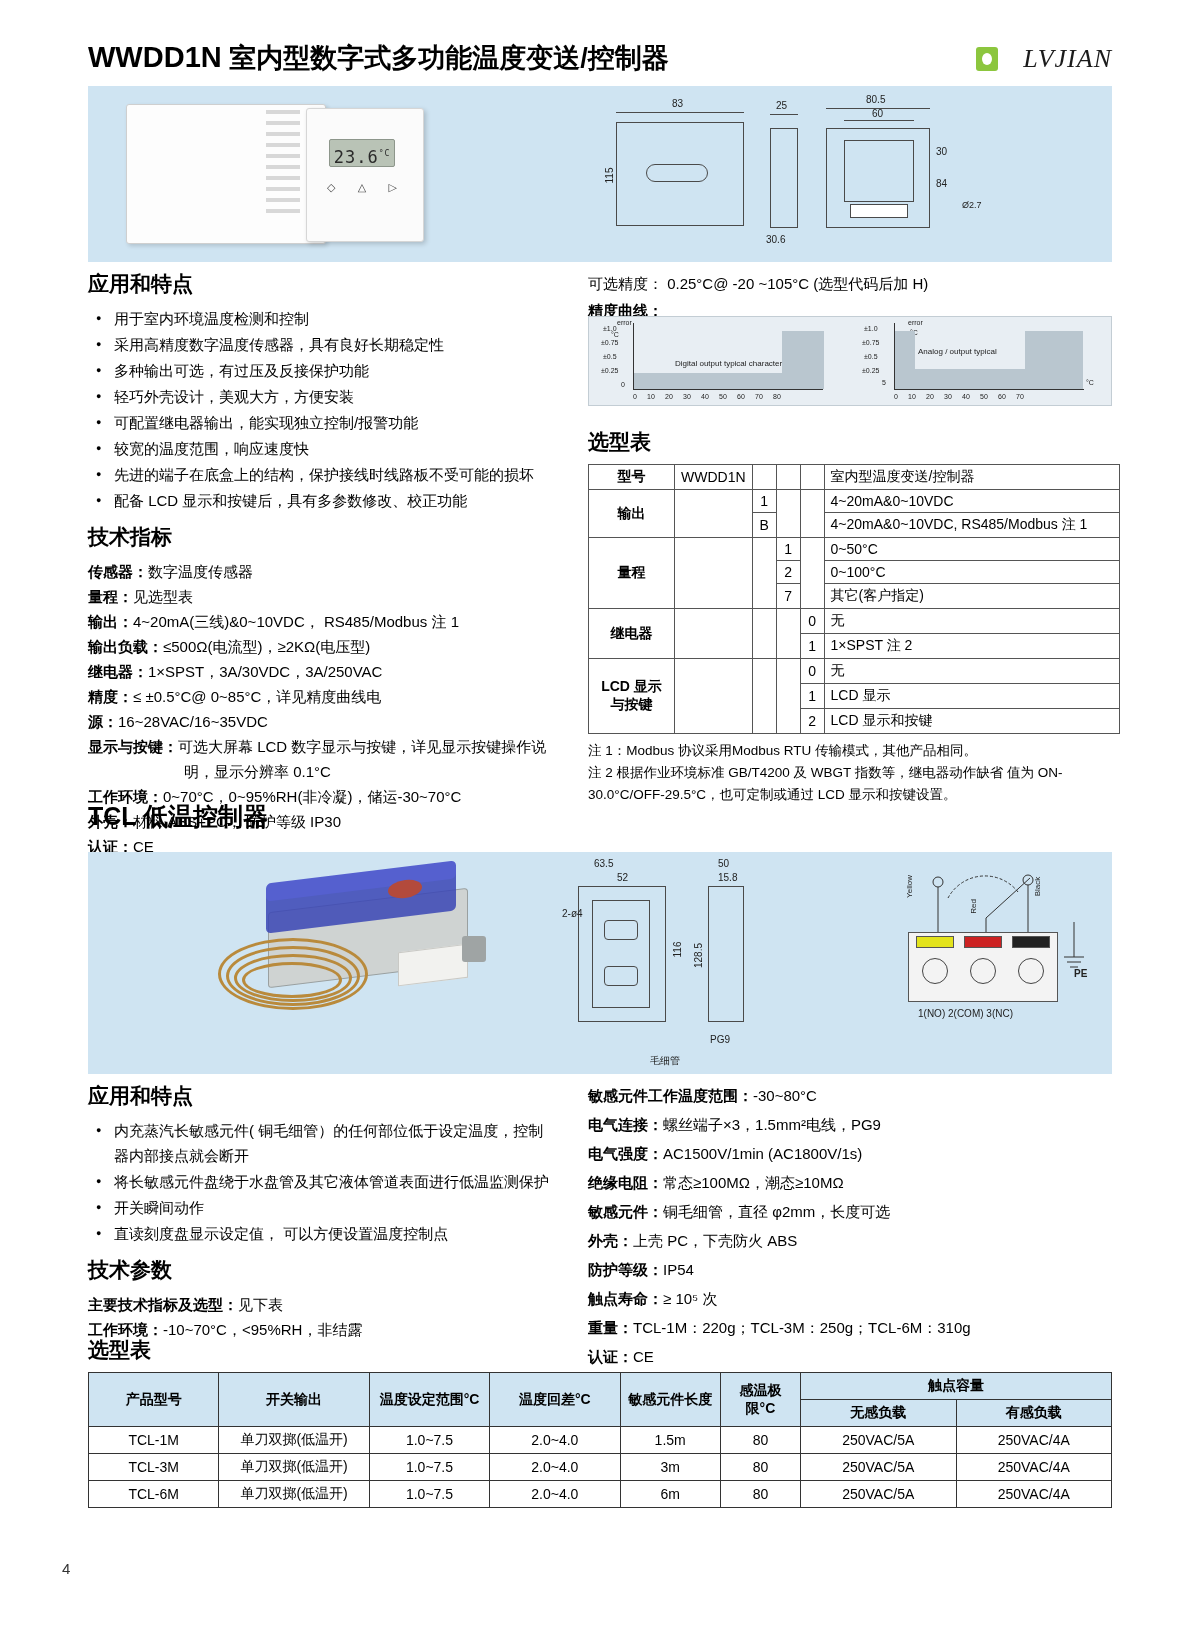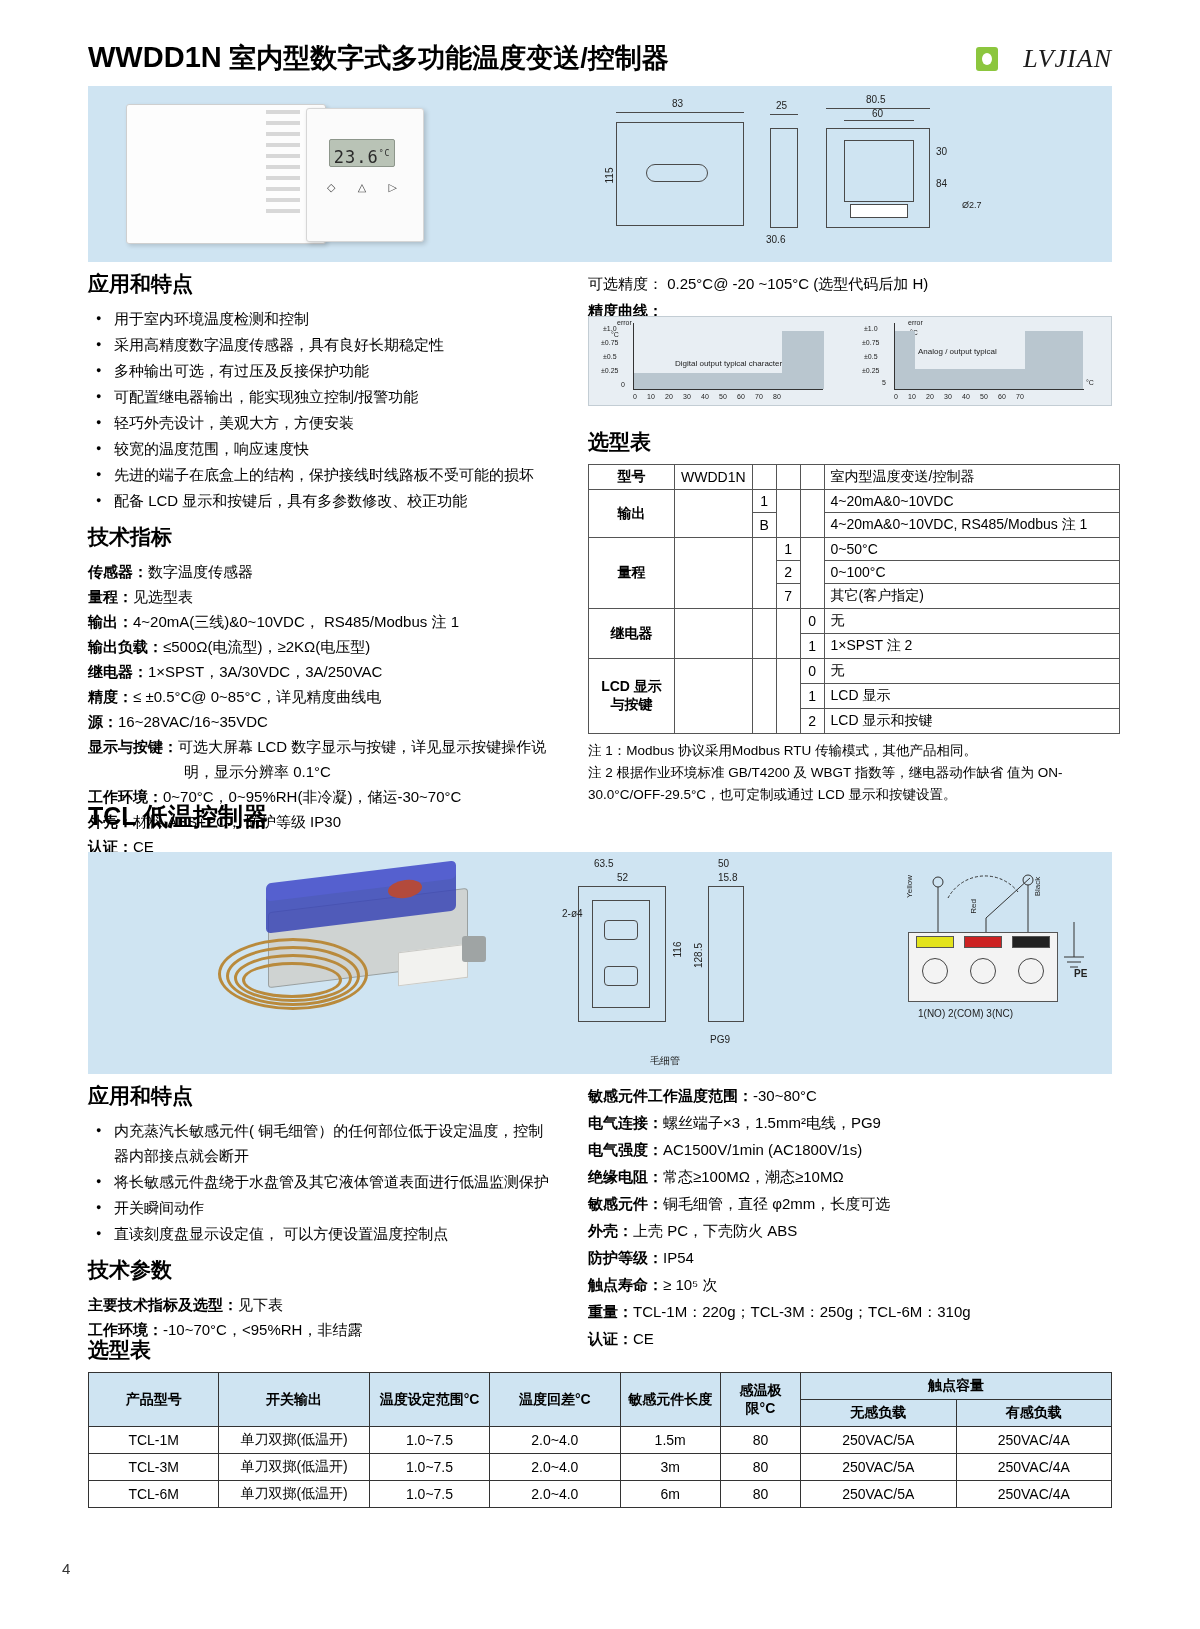--- a/index.html
+++ b/index.html
@@ -69,21 +69,21 @@
   ul.feat li { position:relative; padding-left:18px; margin-bottom:1px; }
   ul.feat li:before { content:"●"; position:absolute; left:0; top:0; font-size:9px; line-height:25px; }
 
   .spec { font-size:15px; line-height:25px; }
   .spec .k { font-weight:bold; }
   .spec p { margin:0; }
   .ind { padding-left:96px; text-indent:-96px; }
 
   
   .rtext { font-size:15px; line-height:27px; }
-  .rtext .k { font-weight:bold; }
+  .rtext .k { font-weight:bold;font-family:Liberation Mono, monospace; }
 
   
   .curve { position:absolute; left:588px; top:316px; width:524px; height:90px; background:#e8eef3; border:1px solid #c3cdd4; }
   .curve .half { position:absolute; top:0; height:90px; width:50%; }
   .curve .axisY { position:absolute; left:40px; top:6px; width:1px; height:66px; background:#333; }
   .curve .axisX { position:absolute; left:40px; top:72px; width:200px; height:1px; background:#333; }
   .curve .band { position:absolute; background:#b9c6cf; }
   .curve .tick { position:absolute; font-size:7px; color:#222; }
 
   
@@ -168,22 +168,22 @@
       <div class="dim-lbl" style="left:326px; top:106px; font-size:9px;padding-left:48px;">Ø2.7</div>
     </div>
   </div>
 
   <div class="col-left" style="top:270px;">
     <h2 class="sec">应用和特点</h2>
     <ul class="feat">
       <li>用于室内环境温度检测和控制</li>
       <li>采用高精度数字温度传感器，具有良好长期稳定性</li>
       <li>多种输出可选，有过压及反接保护功能</li>
+      <li>轻巧外壳设计，美观大方，方便安装</li>
       <li>可配置继电器输出，能实现独立控制/报警功能</li>
-      <li>轻巧外壳设计，美观大方，方便安装</li>
       <li>较宽的温度范围，响应速度快</li>
       <li>先进的端子在底盒上的结构，保护接线时线路板不受可能的损坏</li>
       <li>配备 LCD 显示和按键后，具有多参数修改、校正功能</li>
     </ul>
 
     <h2 class="sec" style="margin-top:10px;">技术指标</h2>
     <div class="spec">
       <p><span class="k">传感器：</span><span>数字温度传感器</span></p>
       <p><span class="k">量程：</span><span>见选型表</span></p>
       <p><span class="k">输出：</span><span>4~20mA(三线)&amp;0~10VDC，  RS485/Modbus 注 1</span></p>

